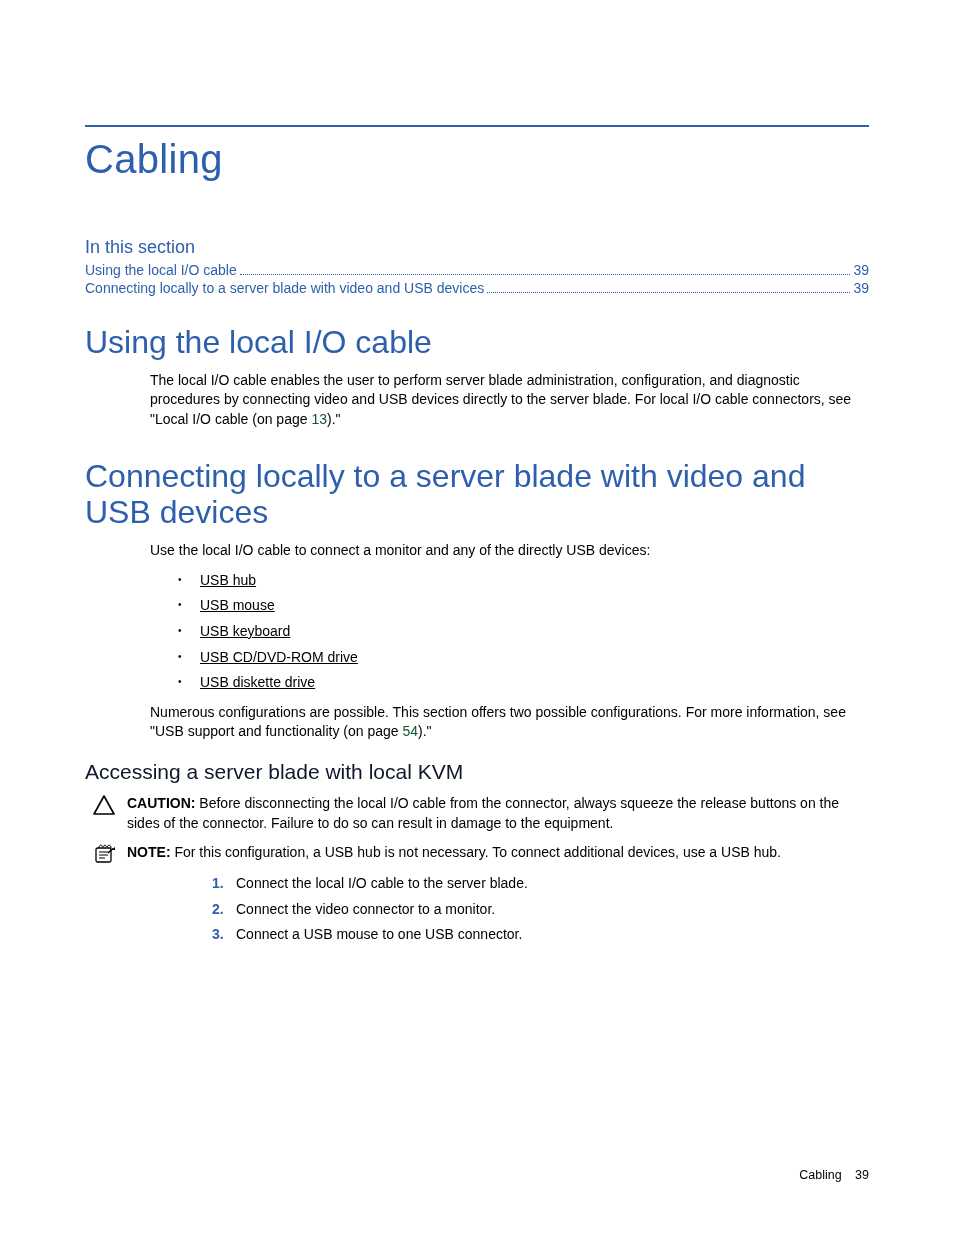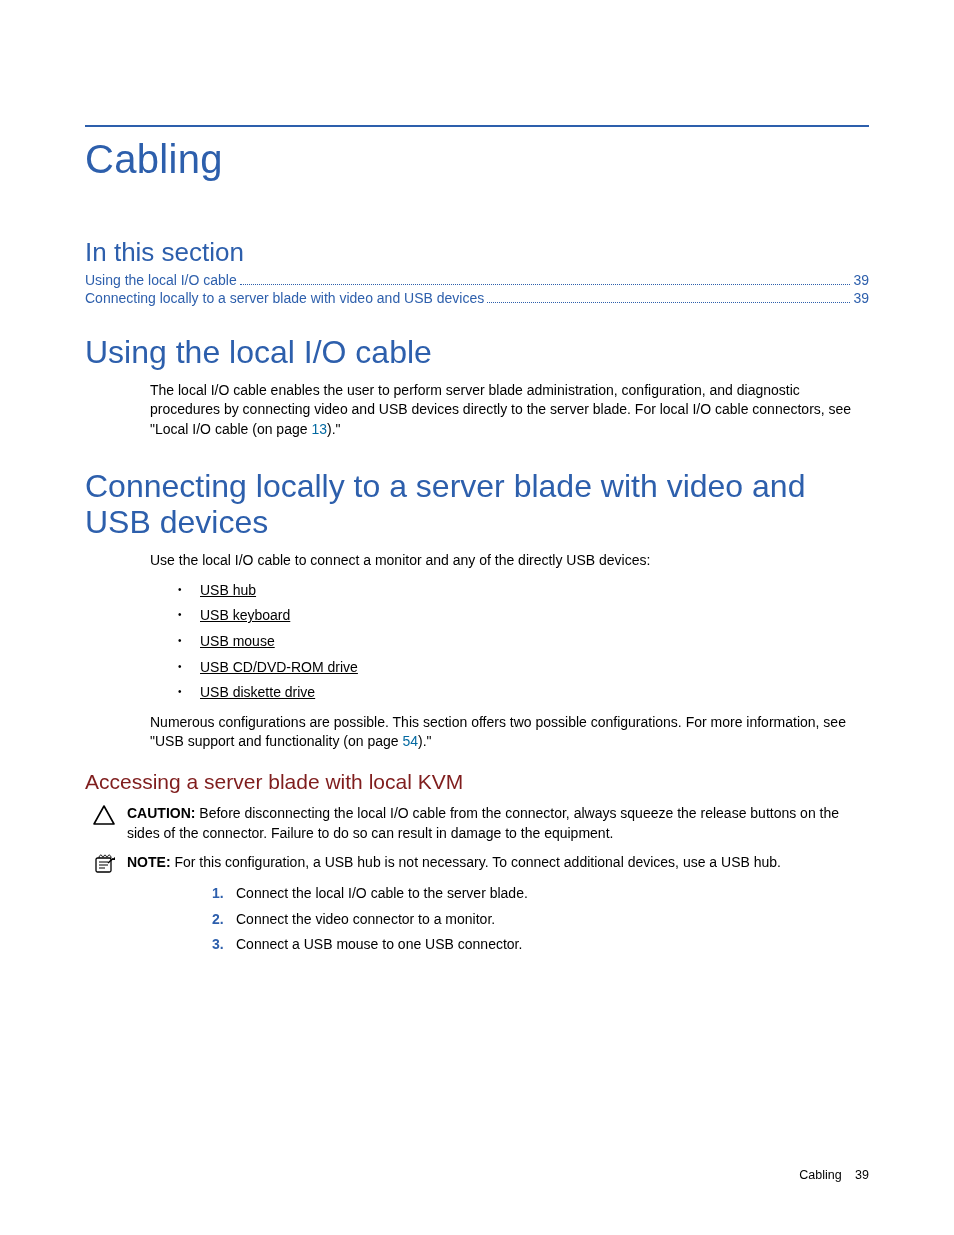--- a/index.html
+++ b/index.html
@@ -25,21 +25,21 @@
       font-family: Arial, Helvetica, sans-serif;
       font-weight: 300;
       font-size: 40px;
       color: #2d5fac;
       margin: 0 0 55px 0;
       letter-spacing: 0.3px;
     }
     h2.section-label {
       font-family: Arial, Helvetica, sans-serif;
       font-weight: 300;
-      font-size: 26px;
+      font-size: 18px;
       color: #2d5fac;
       margin: 0 0 4px 0;
     }
     .toc-row {
       display: flex;
       align-items: baseline;
       color: #2d5fac;
       font-size: 14px;
       margin: 0 0 2px 0;
     }
@@ -63,21 +63,21 @@
       margin: 28px 0 10px 0;
       line-height: 1.15;
     }
     .body-indent {
       margin-left: 65px;
     }
     p {
       margin: 0 0 10px 0;
       line-height: 1.4;
     }
-    .link { color: #0369a1; }
+    .link { color: #14532d; }
     ul.bullets {
       margin: 2px 0 10px 0;
       padding-left: 36px;
       list-style: none;
       text-decoration: underline;
     }
     ul.bullets li {
       position: relative;
       margin-bottom: 6px;
       line-height: 1.4;
@@ -87,21 +87,21 @@
       content: "•";
       position: absolute;
       left: -8px;
       top: 2px;
       font-size: 10px;
     }
     h3.subhead {
       font-family: Arial, Helvetica, sans-serif;
       font-weight: 300;
       font-size: 21px;
-      color: #7f1d1d;
+      color: #0f172a;
       margin: 18px 0 10px 0;
     }
     .admon {
       display: flex;
       align-items: flex-start;
       margin: 0 0 10px 0;
     }
     .admon .icon {
       flex: 0 0 34px;
       display: flex;
@@ -176,22 +176,22 @@
       <span>The local I/O cable enables the user to perform server blade administration, configuration, and diagnostic procedures by connecting video and USB devices directly to the server blade. For local I/O cable connectors, see "Local I/O cable (on page </span><span class="link">13</span><span>)."</span>
     </p>
   </div>
 
   <h2 class="h-large">Connecting locally to a server blade with video and USB devices</h2>
 
   <div class="body-indent">
     <p>Use the local I/O cable to connect a monitor and any of the directly USB devices:</p>
     <ul class="bullets">
       <li>USB hub</li>
+      <li>USB mouse</li>
       <li>USB keyboard</li>
-      <li>USB mouse</li>
       <li>USB CD/DVD-ROM drive</li>
       <li>USB diskette drive</li>
     </ul>
     <p>
       <span>Numerous configurations are possible. This section offers two possible configurations. For more information, see "USB support and functionality (on page </span><span class="link">54</span><span>)."</span>
     </p>
   </div>
 
   <h3 class="subhead">Accessing a server blade with local KVM</h3>
 

